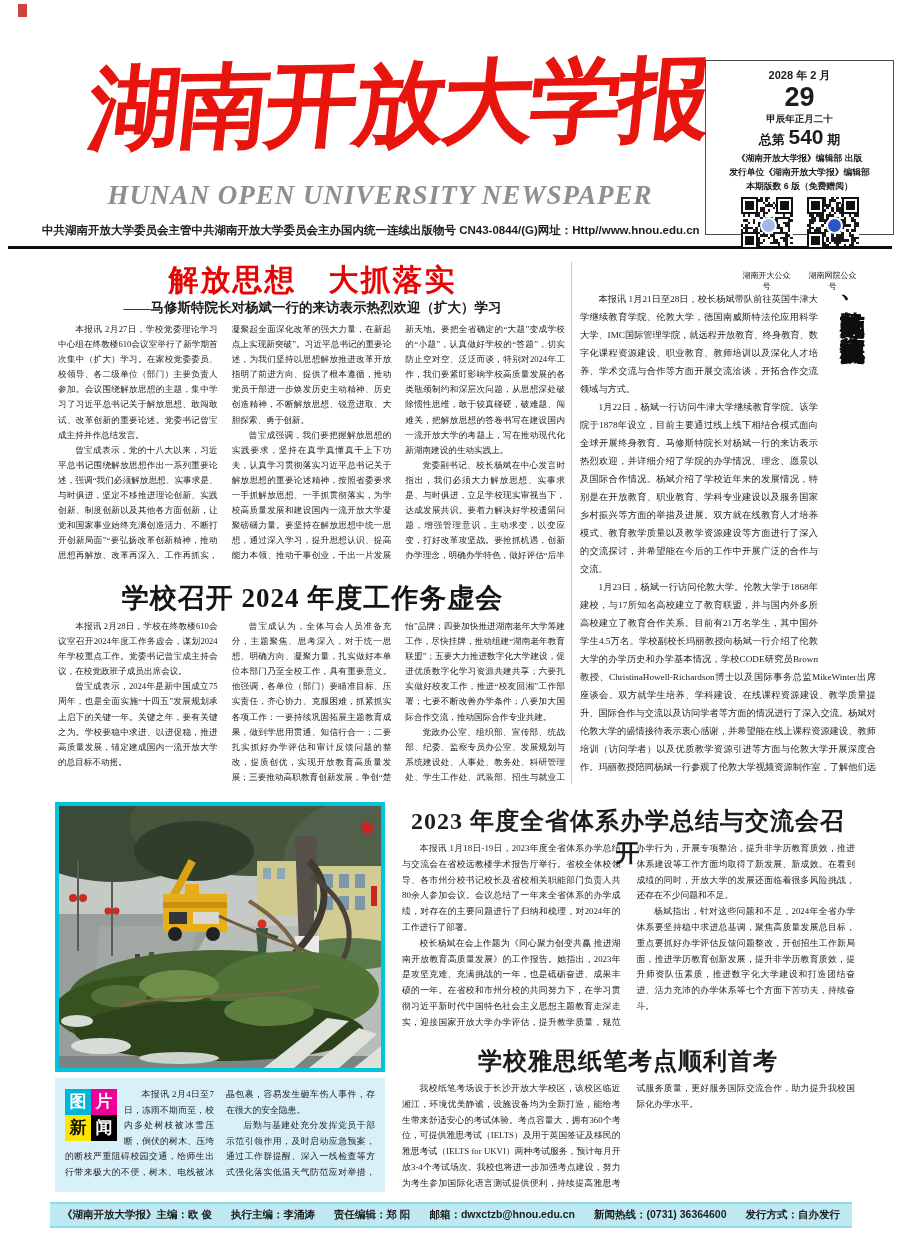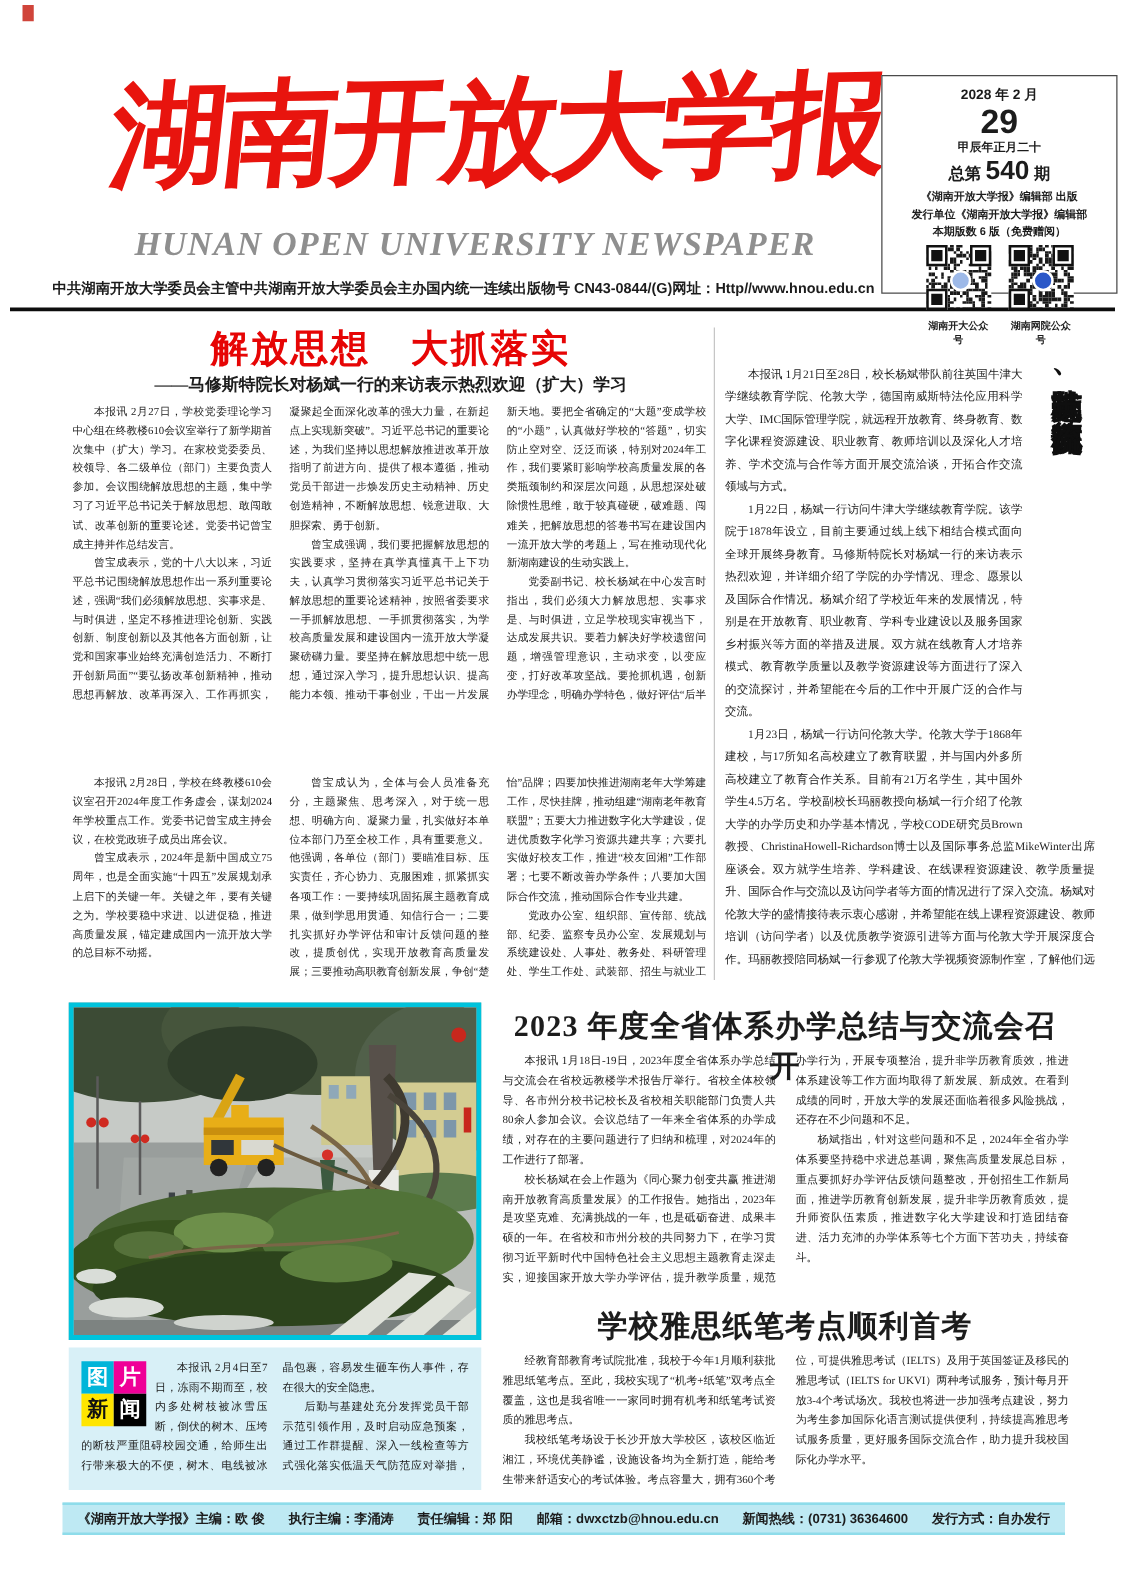--- a/index.html
+++ b/index.html
@@ -31,21 +31,21 @@
   .qr-wrap{width:52px;}
   .qr{width:52px;height:52px;position:relative;display:grid;grid-template-columns:repeat(21,1fr);
       grid-template-rows:repeat(21,1fr);background:#fff;}
   .qr i{background:#1a1a1a;}
   .fp{position:absolute;width:13px;height:13px;border:2.5px solid #111;background:#fff;z-index:2;}
   .fp::after{content:"";position:absolute;inset:2px;background:#111;}
   .fp.tl{left:0;top:0;} .fp.tr{right:0;top:0;} .fp.bl{left:0;bottom:0;}
   .qr-dot{position:absolute;left:50%;top:50%;width:13px;height:13px;margin:-6.5px 0 0 -6.5px;
           border-radius:50%;background:#2a57c8;border:2px solid #fff;z-index:3;}
   .qr-dot.light{background:#9db9e8;}
-  .qr-cap{font-size:8px;margin-top:7px;font-weight:bold;}
+  .qr-cap{font-size:8px;margin-top:21px;font-weight:normal;}
 
   
   .para{margin:0;text-indent:2em;}
   .jtext{text-align:justify;}
 
   
   .art1-head{position:absolute;left:55px;top:263px;width:515px;text-align:center;font-size:30px;line-height:34px;
              font-weight:bold;color:#e60505;font-family:"Liberation Sans",sans-serif;letter-spacing:2px;}
   .art1-sub{position:absolute;left:55px;top:299px;width:515px;text-align:center;font-size:13.5px;font-weight:bold;}
   .art1-body{position:absolute;left:58px;top:322px;width:507px;height:252px;columns:3;column-gap:14px;
@@ -577,20 +577,21 @@
   <div class="art1-body jtext" data-name="article1-body">
     <div data-name="article1-paragraphs">
         <p class="para" data-name="para">本报讯 2月27日，学校党委理论学习中心组在终教楼610会议室举行了新学期首次集中（扩大）学习。在家校党委委员、校领导、各二级单位（部门）主要负责人参加。会议围绕解放思想的主题，集中学习了习近平总书记关于解放思想、敢闯敢试、改革创新的重要论述。党委书记曾宝成主持并作总结发言。</p>
         <p class="para" data-name="para">曾宝成表示，党的十八大以来，习近平总书记围绕解放思想作出一系列重要论述，强调“我们必须解放思想、实事求是、与时俱进，坚定不移推进理论创新、实践创新、制度创新以及其他各方面创新，让党和国家事业始终充满创造活力、不断打开创新局面”“要弘扬改革创新精神，推动思想再解放、改革再深入、工作再抓实，凝聚起全面深化改革的强大力量，在新起点上实现新突破”。习近平总书记的重要论述，为我们坚持以思想解放推进改革开放指明了前进方向、提供了根本遵循，推动党员干部进一步焕发历史主动精神、历史创造精神，不断解放思想、锐意进取、大胆探索、勇于创新。</p>
         <p class="para" data-name="para">曾宝成强调，我们要把握解放思想的实践要求，坚持在真学真懂真干上下功夫，认真学习贯彻落实习近平总书记关于解放思想的重要论述精神，按照省委要求一手抓解放思想、一手抓贯彻落实，为学校高质量发展和建设国内一流开放大学凝聚磅礴力量。要坚持在解放思想中统一思想，通过深入学习，提升思想认识、提高能力本领、推动干事创业，干出一片发展新天地。要把全省确定的“大题”变成学校的“小题”，认真做好学校的“答题”，切实防止空对空、泛泛而谈，特别对2024年工作，我们要紧盯影响学校高质量发展的各类瓶颈制约和深层次问题，从思想深处破除惯性思维，敢于较真碰硬，破难题、闯难关，把解放思想的答卷书写在建设国内一流开放大学的考题上，写在推动现代化新湖南建设的生动实践上。</p>
         <p class="para" data-name="para">党委副书记、校长杨斌在中心发言时指出，我们必须大力解放思想、实事求是、与时俱进，立足学校现实审视当下，达成发展共识。要着力解决好学校遗留问题，增强管理意识，主动求变，以变应变，打好改革攻坚战。要抢抓机遇，创新办学理念，明确办学特色，做好评估“后半篇”文章，推动开放教育更高质量发展。要及时总结经验，开辟新的发展赛道，以上率下，真抓实干，力戒形式主义，提升服务地方经济社会发展实力。</p>
       </div>
 
   </div>
 
+  <div class="art2-head" data-name="article2-headline">学校召开 2024 年度工作务虚会</div>
   <div class="art2-body jtext" data-name="article2-body">
     <div data-name="article2-paragraphs">
         <p class="para" data-name="para">本报讯 2月28日，学校在终教楼610会议室召开2024年度工作务虚会，谋划2024年学校重点工作。党委书记曾宝成主持会议，在校党政班子成员出席会议。</p>
         <p class="para" data-name="para">曾宝成表示，2024年是新中国成立75周年，也是全面实施“十四五”发展规划承上启下的关键一年。关键之年，要有关键之为。学校要稳中求进、以进促稳，推进高质量发展，锚定建成国内一流开放大学的总目标不动摇。</p>
         <p class="para" data-name="para">曾宝成认为，全体与会人员准备充分，主题聚焦、思考深入，对于统一思想、明确方向、凝聚力量，扎实做好本单位本部门乃至全校工作，具有重要意义。他强调，各单位（部门）要瞄准目标、压实责任，齐心协力、克服困难，抓紧抓实各项工作：一要持续巩固拓展主题教育成果，做到学思用贯通、知信行合一；二要扎实抓好办学评估和审计反馈问题的整改，提质创优，实现开放教育高质量发展；三要推动高职教育创新发展，争创“楚怡”品牌；四要加快推进湖南老年大学筹建工作，尽快挂牌，推动组建“湖南老年教育联盟”；五要大力推进数字化大学建设，促进优质数字化学习资源共建共享；六要扎实做好校友工作，推进“校友回湘”工作部署；七要不断改善办学条件；八要加大国际合作交流，推动国际合作专业共建。</p>
         <p class="para" data-name="para">党政办公室、组织部、宣传部、统战部、纪委、监察专员办公室、发展规划与系统建设处、人事处、教务处、科研管理处、学生工作处、武装部、招生与就业工作处、财务处、审计处、资产管理处、后勤与基建处、离退休工作处、保卫部、工会、团委、图书馆、现代教育技术中心、质量监控与评价中心、终身教育指导服务中心、培训学院负责人围绕重点工作、开创性工作及主要目标任务依次发言。</p>
       </div>
 
   </div>
 
@@ -707,21 +708,20 @@
         <p class="para" data-name="para">本报讯 1月18日-19日，2023年度全省体系办学总结与交流会在省校远教楼学术报告厅举行。省校全体校领导、各市州分校书记校长及省校相关职能部门负责人共80余人参加会议。会议总结了一年来全省体系的办学成绩，对存在的主要问题进行了归纳和梳理，对2024年的工作进行了部署。</p>
         <p class="para" data-name="para">校长杨斌在会上作题为《同心聚力创变共赢 推进湖南开放教育高质量发展》的工作报告。她指出，2023年是攻坚克难、充满挑战的一年，也是砥砺奋进、成果丰硕的一年。在省校和市州分校的共同努力下，在学习贯彻习近平新时代中国特色社会主义思想主题教育走深走实，迎接国家开放大学办学评估，提升教学质量，规范办学行为，开展专项整治，提升非学历教育质效，推进体系建设等工作方面均取得了新发展、新成效。在看到成绩的同时，开放大学的发展还面临着很多风险挑战，还存在不少问题和不足。</p>
         <p class="para" data-name="para">杨斌指出，针对这些问题和不足，2024年全省办学体系要坚持稳中求进总基调，聚焦高质量发展总目标，重点要抓好办学评估反馈问题整改，开创招生工作新局面，推进学历教育创新发展，提升非学历教育质效，提升师资队伍素质，推进数字化大学建设和打造团结奋进、活力充沛的办学体系等七个方面下苦功夫，持续奋斗。</p>
       </div>
 
   </div>
 
   <div class="art5-head" data-name="article5-headline">学校雅思纸笔考点顺利首考</div>
   <div class="art5-body jtext" data-name="article5-body">
     <div data-name="article5-paragraphs">
-        <p class="para" data-name="para">经教育部教育考试院批准，我校于今年1月顺利获批雅思纸笔考点。至此，我校实现了“机考+纸笔”双考点全覆盖，这也是我省唯一一家同时拥有机考和纸笔考试资质的雅思考点。</p>
         <p class="para" data-name="para">我校纸笔考场设于长沙开放大学校区，该校区临近湘江，环境优美静谧，设施设备均为全新打造，能给考生带来舒适安心的考试体验。考点容量大，拥有360个考位，可提供雅思考试（IELTS）及用于英国签证及移民的雅思考试（IELTS for UKVI）两种考试服务，预计每月开放3-4个考试场次。我校也将进一步加强考点建设，努力为考生参加国际化语言测试提供便利，持续提高雅思考试服务质量，更好服务国际交流合作，助力提升我校国际化办学水平。</p>
       </div>
 
   </div>
 
   <div class="footer" data-name="footer-credits-bar">
       <span class="footer-item" data-name="footer-item">《湖南开放大学报》主编：欧  俊</span>
       <span class="footer-item" data-name="footer-item">执行主编：李涌涛</span>
       <span class="footer-item" data-name="footer-item">责任编辑：郑  阳</span>
       <span class="footer-item" data-name="footer-item">邮箱：dwxctzb@hnou.edu.cn</span>

